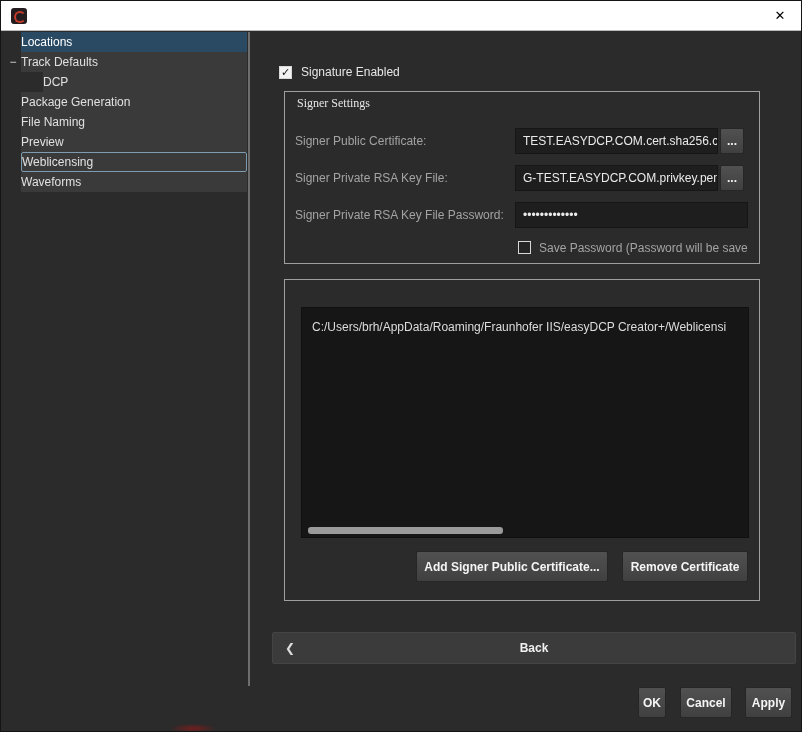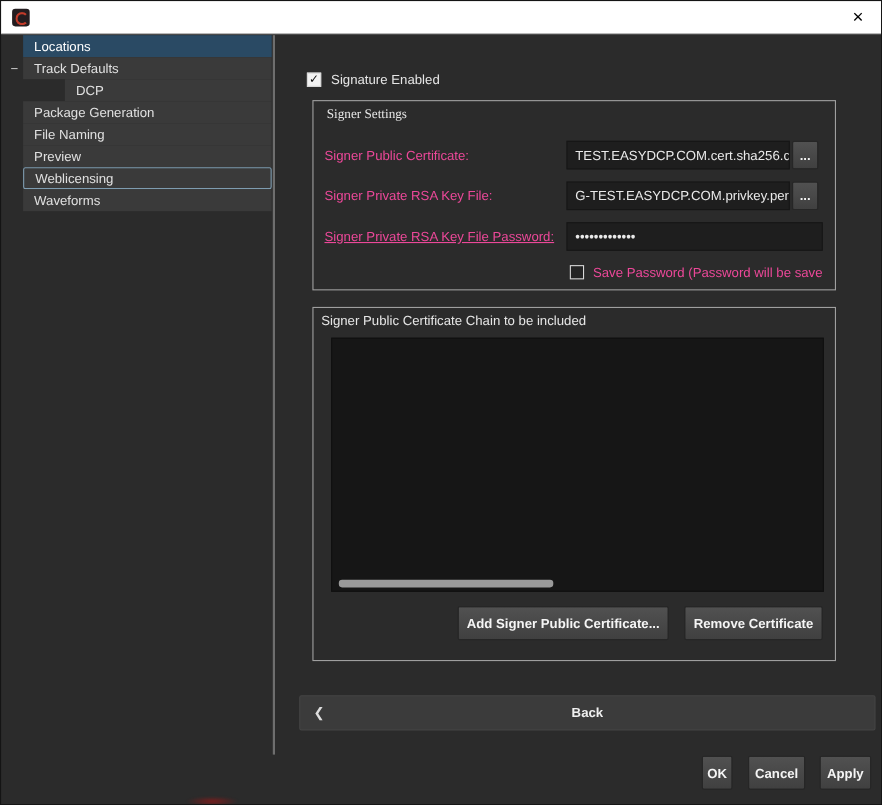--- a/index.html
+++ b/index.html
@@ -33,23 +33,23 @@
     position:absolute; right:4px; top:0; width:34px; height:29px;
     display:flex; align-items:center; justify-content:center;
     font-size:13px; color:#000; cursor:default;
   }
 
   
   .sidebar { position:absolute; left:0; top:31px; width:247px; height:655px; }
   .tree-row {
     position:relative; height:20px; display:flex; align-items:center;
     margin-left:20px; margin-right:1px; background:#3a3a3a;
-    padding-left:10px; color:#e0e0e0; white-space:nowrap;
-  }
-  .tree-row.indent2 { margin-left:58px; }
+    color:#e0e0e0; white-space:nowrap;
+  }
+  .tree-row.indent2 { margin-left:42px; }
   .tree-row.selected { background:#2a4a64; color:#ffffff; }
   .tree-row.focused { border:1px solid #7e9cb0; border-radius:2px; }
   .expander {
     position:absolute; left:-14px; top:3px; width:12px; height:14px;
     display:flex; align-items:center; justify-content:center;
     color:#cfcfcf; font-size:12px;
   }
   .splitter {
     position:absolute; left:247px; top:31px; width:2px; height:654px;
     background:#6e6e6e;
@@ -71,21 +71,21 @@
   }
   .field {
     position:absolute; height:26px; background:#1e1e1e;
     border:1px solid #161616; display:flex; align-items:center;
     overflow:hidden; padding:0 7px; color:#eaeaea;
   }
   .field .val { margin-left:auto; white-space:nowrap; }
   .field .val-left { white-space:nowrap; }
   .groupbox { position:absolute; border:1px solid #9f9f9f; }
   .gtitle { position:absolute; top:4px; color:#e6e6e6; }
-  .flabel { position:absolute; color:#ec4899; line-height:13px; white-space:nowrap; }
+  .flabel { position:absolute; color:#a3a3a3; line-height:13px; white-space:nowrap; }
 
   
   .sig-row { position:absolute; left:278px; top:64px; display:flex; align-items:center; gap:9px; }
 
   .box1 { left:283px; top:90px; width:476px; height:173px; }
   .box2 { left:283px; top:278px; width:476px; height:322px; }
 
   .list {
     position:absolute; left:16px; top:27px; width:448px; height:231px;
     background:#161616; border:1px solid #101010; overflow:hidden;
@@ -168,33 +168,33 @@
     <span class="val">TEST.EASYDCP.COM.cert.sha256.crt</span>
   </div>
   <div class="btn" style="position:absolute; left:435px; top:36px; width:24px; height:26px;">...</div>
 
   <span class="flabel" style="left:10px; top:80px;">Signer Private RSA Key File:</span>
   <div class="field" style="left:230px; top:73px; width:203px;">
     <span class="val">G-TEST.EASYDCP.COM.privkey.pem</span>
   </div>
   <div class="btn" style="position:absolute; left:435px; top:73px; width:24px; height:26px;">...</div>
 
-  <span class="flabel" style="left:10px; top:117px;text-decoration:underline;">Signer Private RSA Key File Password:</span>
+  <span class="flabel" style="left:10px; top:117px;">Signer Private RSA Key File Password:</span>
   <div class="field" style="left:230px; top:110px; width:233px;">
     <span class="val-left">•••••••••••••</span>
   </div>
 
   <span class="checkbox" style="position:absolute; left:233px; top:149px;"></span>
   <span class="flabel" style="left:254px; top:150px; width:220px; overflow:hidden;">Save Password (Password will be save</span>
 </div>
 
 <div class="groupbox box2">
-  <span class="gtitle" style="left:7px;">Signer Public Certificate Chain to be included</span>
 
   <div class="list">
+    <span class="list-item">C:/Users/brh/AppData/Roaming/Fraunhofer IIS/easyDCP Creator+/Weblicensi</span>
     <span class="hscroll-thumb"></span>
   </div>
 
   <div class="btn" style="position:absolute; left:131px; top:271px; width:192px; height:31px;">Add Signer Public Certificate...</div>
   <div class="btn" style="position:absolute; left:337px; top:271px; width:126px; height:31px;">Remove Certificate</div>
 </div>
 
 <div class="back-btn">
   <span class="back-chevron">❮</span>
   <span>Back</span>

